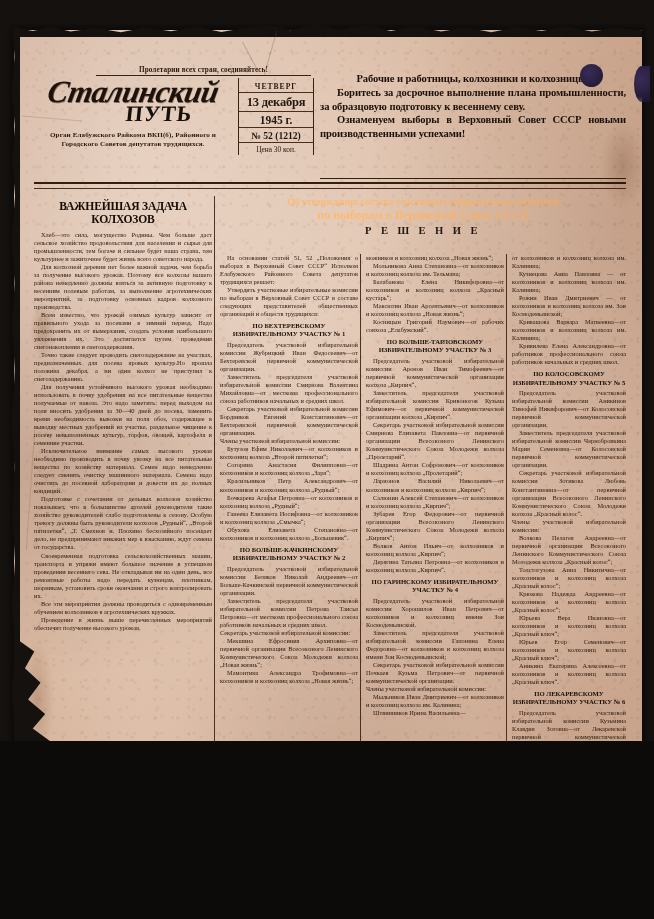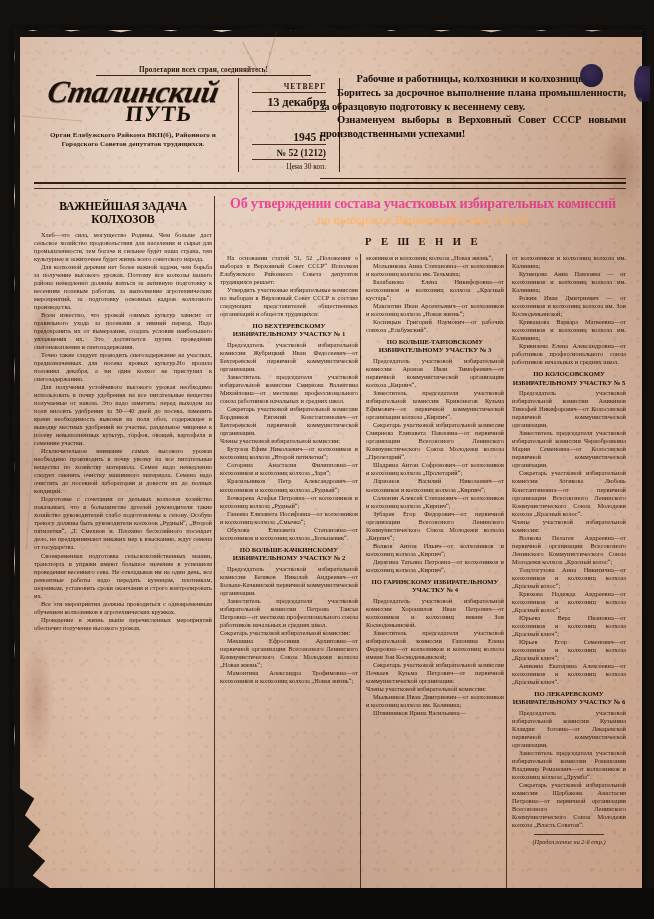--- a/index.html
+++ b/index.html
@@ -1,19 +1,19 @@
 <!DOCTYPE html>
 <html lang="ru"><head>
 <meta charset="utf-8">
 <style>
   html,body{margin:0;padding:0;background:#0d0b0a;}
   body{width:654px;height:919px;overflow:hidden;
        font-family:"Liberation Serif",serif;}
 
-  #scan{position:relative;width:654px;height:888px;
+  #scan{position:relative;width:654px;height:741px;
         background:#14110f;overflow:hidden;}
 
   
   #sheet{position:absolute;left:14px;top:30px;width:628px;height:872px;
      background:
        radial-gradient(ellipse at 18% 12%, rgba(255,255,255,.30), rgba(255,255,255,0) 48%),
        radial-gradient(ellipse at 88% 82%, rgba(140,86,58,.22), rgba(255,255,255,0) 55%),
        radial-gradient(ellipse at 50% 50%, #e8cdb8 0%, #e0c0a8 60%, #d2ab90 100%);
      box-shadow:0 0 7px 2px rgba(0,0,0,.55);
      filter:saturate(.93);
@@ -64,28 +64,28 @@
   .np-script{font-family:"Liberation Serif",serif;font-style:italic;font-weight:bold;
      font-size:31px;letter-spacing:-.5px;color:#1d120b;line-height:.92;
      transform:skewX(-11deg);text-shadow:.6px .6px 0 rgba(40,22,12,.5);}
   .np-put{font-family:"Liberation Serif",serif;font-weight:bold;font-size:22px;
      letter-spacing:1px;color:#16100a;margin-top:-6px;margin-left:52px;
      transform:skewX(-6deg);}
   .np-sub{margin-top:4px;font-size:7.1px;font-weight:bold;line-height:1.32;
      color:#2b1b11;letter-spacing:.1px;}
 
   
-  .datebox{position:absolute;left:224px;top:48px;width:74px;text-align:right;
+  .datebox{position:absolute;left:224px;top:48px;width:74px;text-align:center;
      border-left:1.2px solid #3a2114;border-right:1.2px solid #3a2114;
-     padding:2px 13px 0;}
+     padding:2px 0 0;}
   .db-r{padding:1.5px 0;border-bottom:1px solid #4a2d1c;}
   .db-r:last-child{border-bottom:none;}
   .db-day{font-size:7.6px;font-weight:bold;letter-spacing:1px;}
   .db-date{font-size:12.5px;font-weight:bold;letter-spacing:-.2px;}
-  .db-year{font-size:11.5px;font-weight:bold;margin-top:17px;}
+  .db-year{font-size:11.5px;font-weight:bold;}
   .db-num{font-size:9.6px;font-weight:bold;}
   .db-price{font-size:7.4px;}
 
   
   .banner{position:absolute;left:306px;top:42px;width:306px;
      font-weight:bold;color:#1b110a;}
   .banner div{font-size:10.6px;line-height:1.30;letter-spacing:-.1px;}
   .banner .ctr{text-align:center;}
   .banner .ind{text-indent:17px;}
   .banner .jst{text-align:justify;}
@@ -109,25 +109,25 @@
   #col3{left:352px;width:138px;}
   #col4{left:498px;width:114px;}
 
   
   .vsep{position:absolute;top:166px;width:0;border-left:.9px solid #4e3120;z-index:21;}
 
   .head1{text-align:center;font-size:11.6px;font-weight:bold;line-height:1.16;
      letter-spacing:-.2px;margin:4px 0 4px;color:#150d07;text-indent:0;}
 
   .decree-title{position:absolute;left:206px;top:166px;width:406px;text-align:center;}
-  .dt-l1{font-size:14px;font-weight:bold;line-height:1.2;letter-spacing:-.25px;
-     color:#ec4899;}
+  .dt-l1{font-size:10px;font-weight:bold;line-height:1.2;letter-spacing:-.25px;
+     color:#fdba74;}
   .dt-l2{font-size:12.6px;font-weight:bold;line-height:1.2;letter-spacing:-.25px;
      color:#fdba74;}
-  .dt-res{font-size:10.6px;font-weight:bold;letter-spacing:3.4px;margin-top:8px;}
+  .dt-res{font-size:10.6px;font-weight:bold;letter-spacing:3.4px;margin-top:2px;}
   .dt-sub{font-size:7.4px;font-weight:bold;line-height:1.3;margin-top:2px;
      letter-spacing:.05px;}
 
   .sect{text-align:center;font-weight:bold;font-size:6.7px;line-height:1.24;
      margin:4px 0 2.5px;text-indent:0;letter-spacing:-.05px;color:#1a1008;}
 
   .endrule{border-top:1px solid #4e3120;width:62%;margin:5px auto 3px;}
   .contd{text-align:center;font-style:italic;font-size:6.3px;}
 
   

